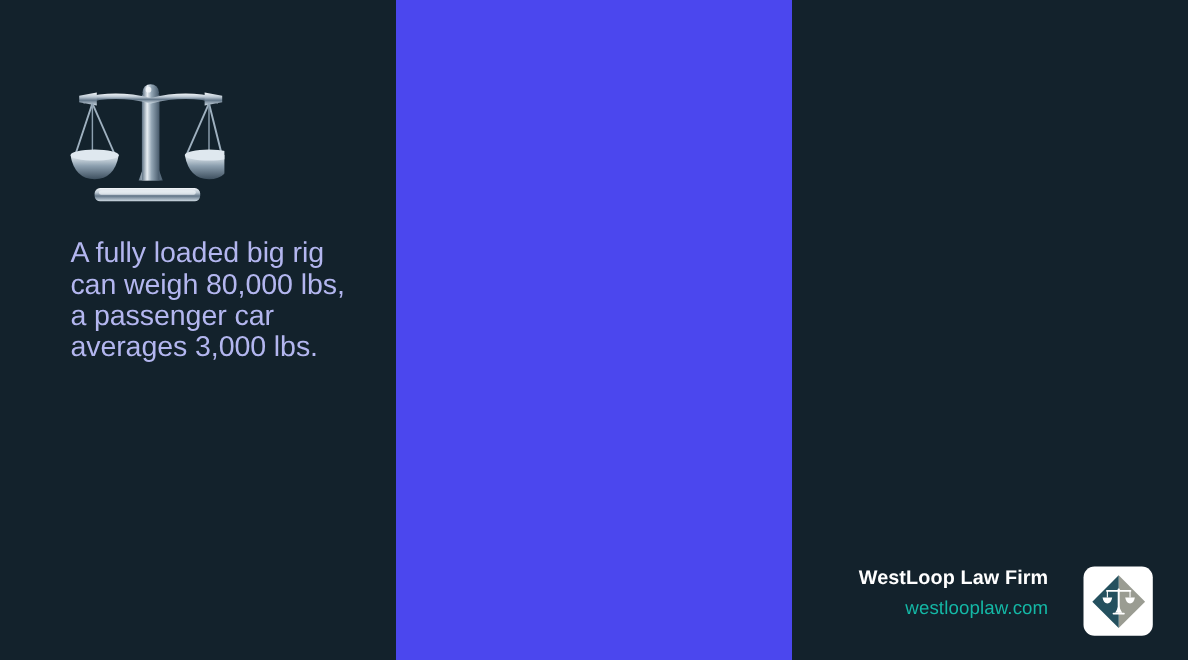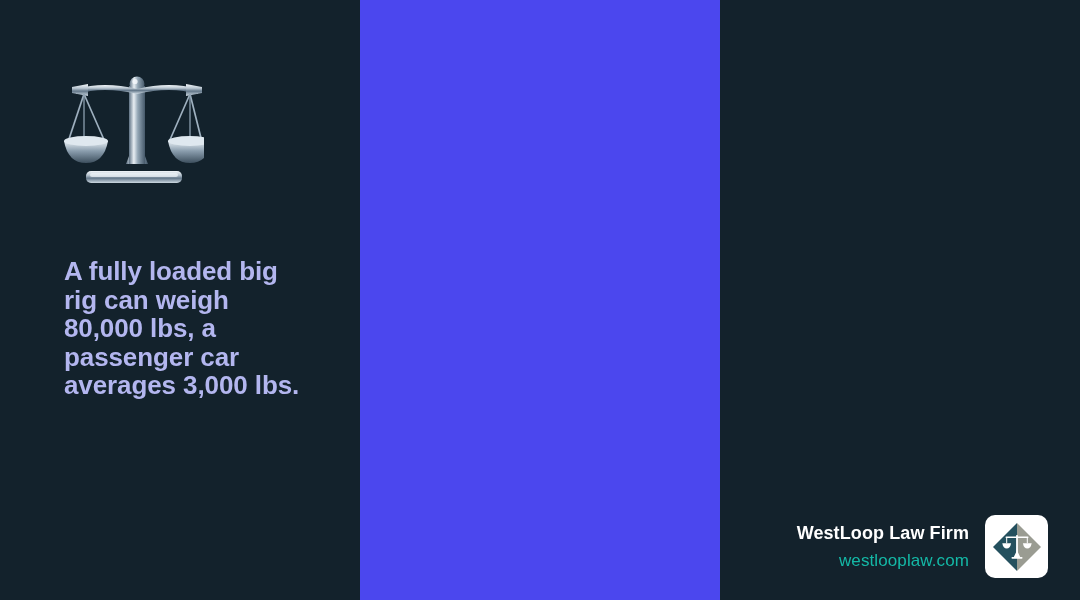--- a/index.html
+++ b/index.html
@@ -27,42 +27,41 @@
   #panel-3 { left:720px; width:360px; background:#13222c; }
 
   .panel-icon {
     position:absolute;
     display:block;
   }
   .panel-text {
     position:absolute;
     font-size:26px;
     line-height:28.5px;
-    font-weight:700;
+    font-weight:400;
     letter-spacing:-0.1px;
     white-space:pre-line;
-    margin-top:42px;
   }
 
   
   #scales-icon-wrap { left:64px; top:60px; width:140px; height:130px; }
   #panel-1-text { left:64px; top:215px; width:250px; color:#b3b6ef; }
 
   
   #stop-icon-wrap { left:422px; top:78px; width:108px; height:106px; }
   #panel-2-text { left:423px; top:215px; width:268px; color:#ffffff; }
 
   
   #brand {
     position:absolute;
     right:32px;
     bottom:22px;
     display:flex;
-    align-items:center;
-    gap:16px;
+    align-items:flex-start;
+    gap:32px;
   }
   #brand-text {
     text-align:right;
     display:flex;
     flex-direction:column;
     gap:7px;
   }
   #brand-name {
     font-size:18px;
     font-weight:700;

